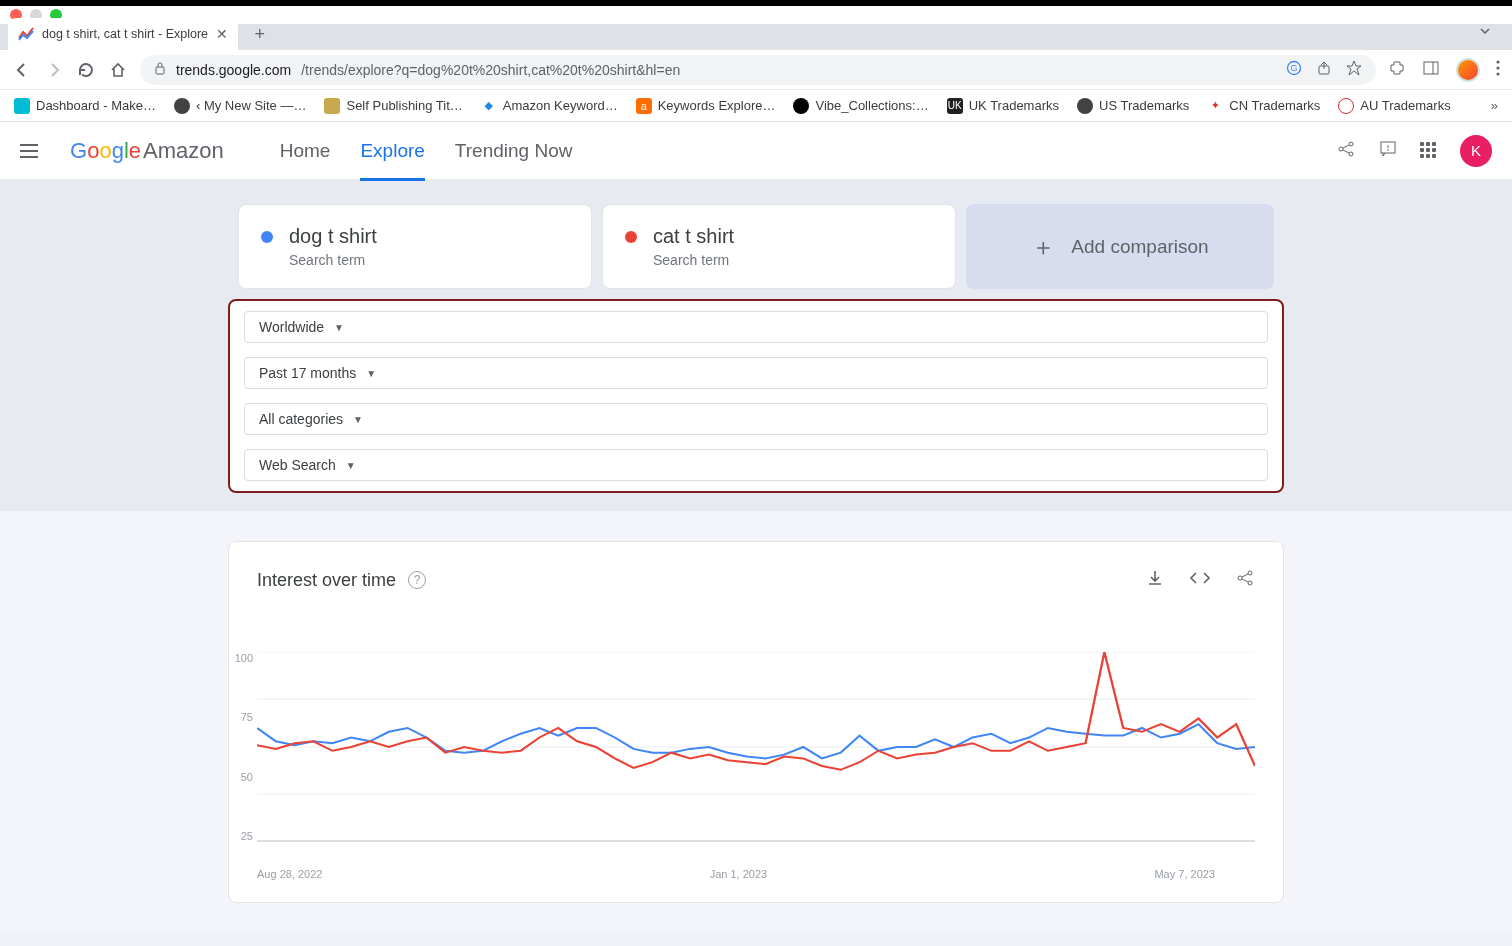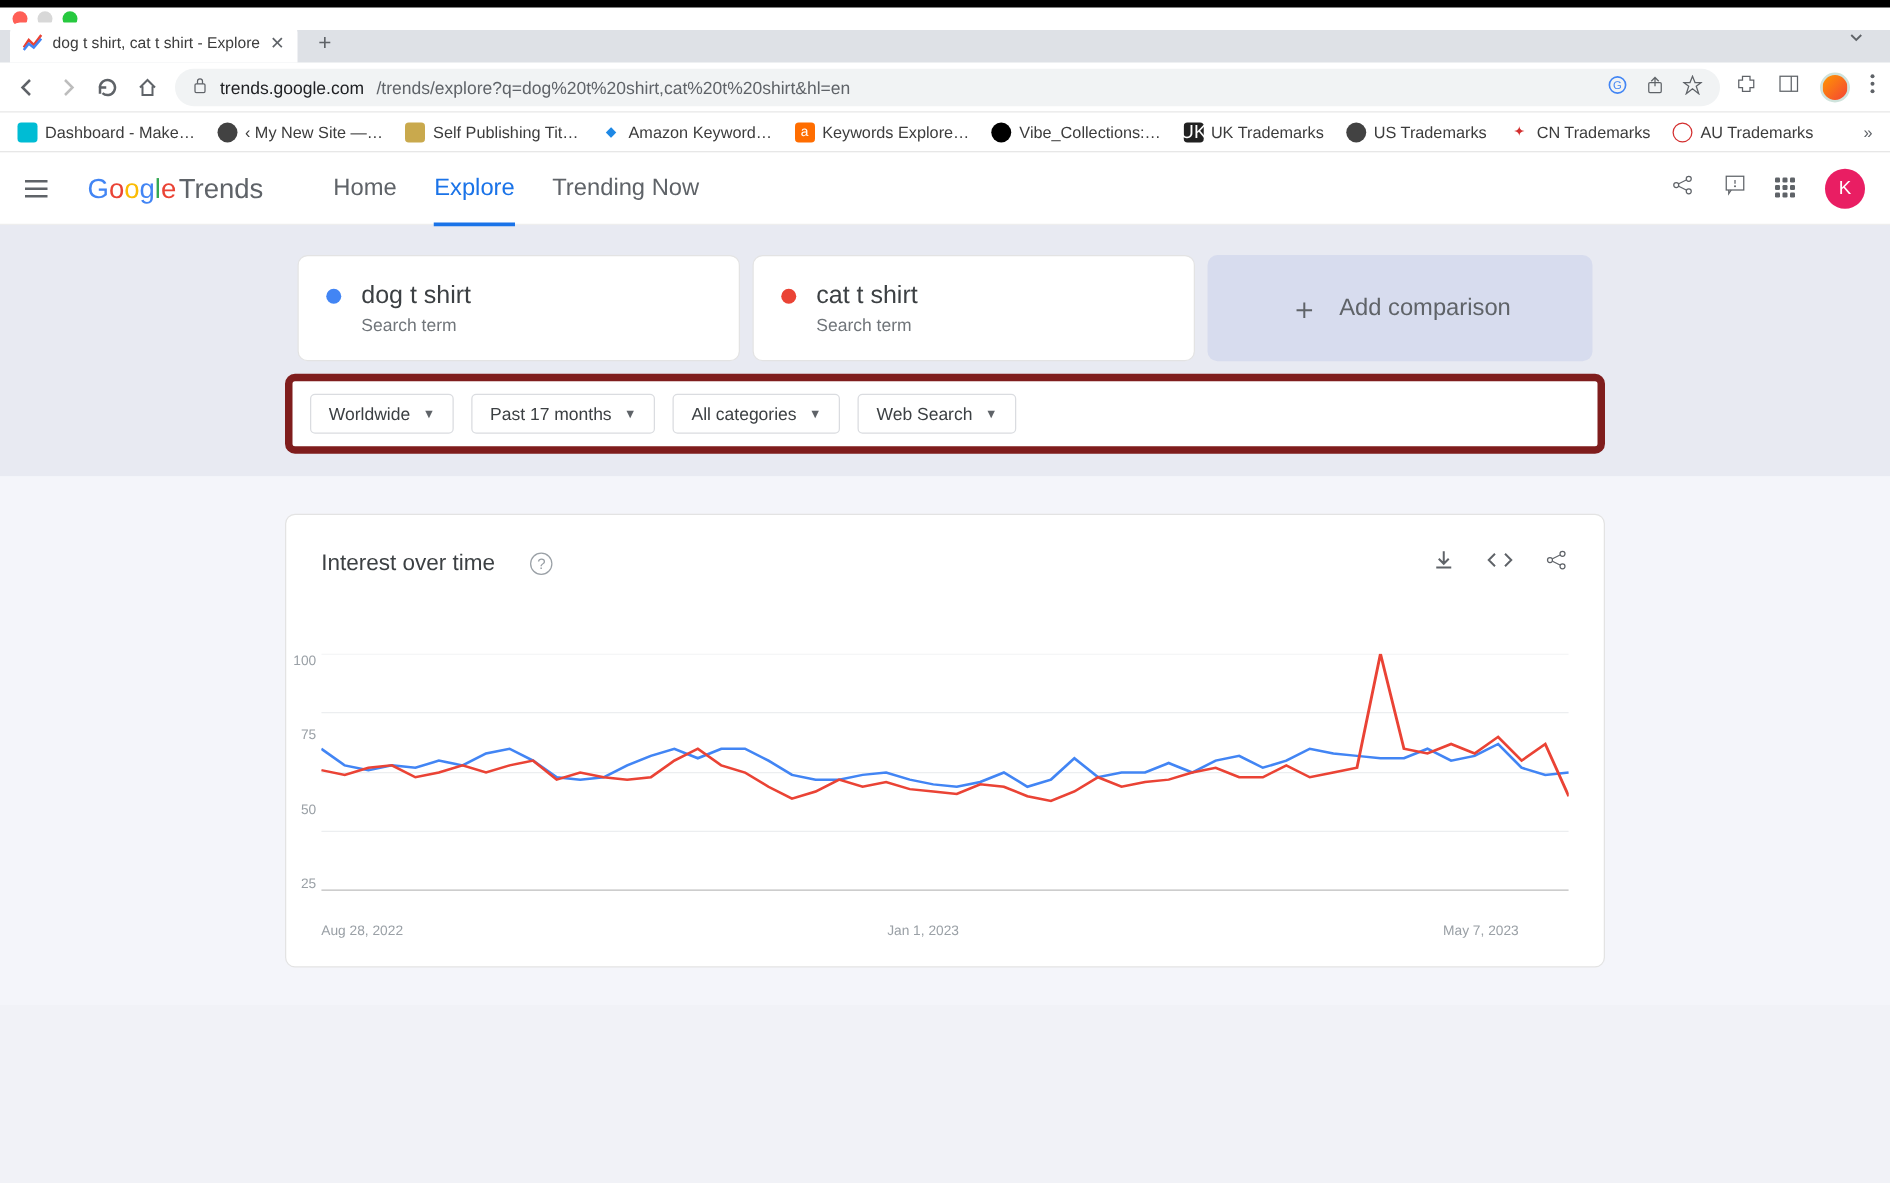--- a/index.html
+++ b/index.html
@@ -55,27 +55,27 @@
 .page { background:#f1f2f7; min-height:800px; padding:0;}
 .upper { background:#e8eaf2; padding:24px 0 18px; display:flex; flex-direction:column; align-items:center;}
 .compare-row { display:flex; gap:10px; width:1036px;}
 .term-card { flex:1; background:#fff; border:1px solid #e3e3e3; border-radius:8px; padding:20px 22px; display:flex; gap:16px; align-items:flex-start;}
 .term-dot { width:12px; height:12px; border-radius:50%; margin-top:6px;}
 .dot-blue{ background:#4285F4; } .dot-red{ background:#EA4335; }
 .term-title{ font-size:20px; color:#3c4043;}
 .term-sub{ font-size:14px; color:#70757a; margin-top:4px;}
 .add-card { flex:1; background:#d7dcee; border-radius:8px; display:flex; align-items:center; justify-content:center; gap:16px; color:#5f6368; font-size:19px;}
 .add-plus{ font-size:24px; color:#5f6368;}
-.filter-row-wrap { width:1056px; background:#fff; border:6px solid #7f1d1d; border-radius:8px; padding:10px 14px; margin-top:10px; display:flex; gap:14px;}
+.filter-row-wrap { width:1056px; background:#fff; border:2px solid #7f1d1d; border-radius:8px; padding:10px 14px; margin-top:10px; display:flex; gap:14px;flex-direction:column;}
 .pill { border:1px solid #dadce0; border-radius:4px; padding:7px 14px; font-size:14px; color:#3c4043; display:flex; align-items:center; gap:10px; background:#fff;}
 .pill .caret{ color:#5f6368; font-size:10px;}
 
 .lower { padding:30px 0; display:flex; justify-content:center; background:#f4f5fa;}
 .chart-card { width:1056px; background:#fff; border:1px solid #e3e3e3; border-radius:8px; padding:26px 28px 40px;}
-.chart-head { display:flex; align-items:center;gap:16px;}
+.chart-head { display:flex; align-items:center;}
 .chart-title { font-size:18px; color:#3c4043;}
 .help-circ{ width:18px; height:18px; border:1.5px solid #9aa0a6; border-radius:50%; color:#9aa0a6; font-size:12px; display:flex; align-items:center; justify-content:center; margin-left:12px;}
 .chart-actions{ margin-left:auto; display:flex; gap:24px; color:#5f6368;}
 
 .chart-body { display:flex; margin-top:60px; gap:30px;}
 .avg-col { width:100px; display:flex; flex-direction:column; align-items:center;}
 .avg-bars { display:flex; align-items:flex-end; gap:2px; height:120px; margin-top:30px;}
 .bar { width:30px;}
 .bar.blue{ background:#4285F4; height:94px;}
 .bar.red{ background:#EA4335; height:88px;}
@@ -200,21 +200,21 @@
     </div>
   <div class="bk">
       <div class="bk-ico" style="background:#ff6d00;color:#fff">a</div>
       <span>Keywords Explore…</span>
     </div>
   <div class="bk">
       <div class="bk-ico" style="background:#000;border-radius:50%"></div>
       <span>Vibe_Collections:…</span>
     </div>
   <div class="bk">
-      <div class="bk-ico" style="background:#212121;color:#fff;font-size:15px">UK</div>
+      <div class="bk-ico" style="background:#212121;color:#fff;font-size:10px">UK</div>
       <span>UK Trademarks</span>
     </div>
   <div class="bk">
       <div class="bk-ico" style="background:#424242;border-radius:50%"></div>
       <span>US Trademarks</span>
     </div>
   <div class="bk">
       <div class="bk-ico" style="color:#d32f2f">✦</div>
       <span>CN Trademarks</span>
     </div>
@@ -226,21 +226,21 @@
 </div>
 
 <div class="gt-header">
   <div class="gt-menu">
       <span></span>
       <span></span>
       <span></span>
     </div>
   <div class="gt-logo">
     <span style="font-weight:500"><span class="g1">G</span><span class="g2">o</span><span class="g3">o</span><span class="g4">g</span><span class="g5">l</span><span class="g6">e</span></span>
-      <span class="trends">Trends</span>
+      <span class="trends">Amazon</span>
   </div>
   <div class="gt-nav">
     <a>Home</a>
     <a class="active">Explore</a>
     <a>Trending Now</a>
   </div>
   <div class="gt-right">
     <span><svg width="20" height="20" viewBox="0 0 20 20">
           <circle cx="5" cy="10" r="2" stroke="#5f6368" fill="none"></circle>
           <circle cx="15" cy="5" r="2" stroke="#5f6368" fill="none"></circle>

